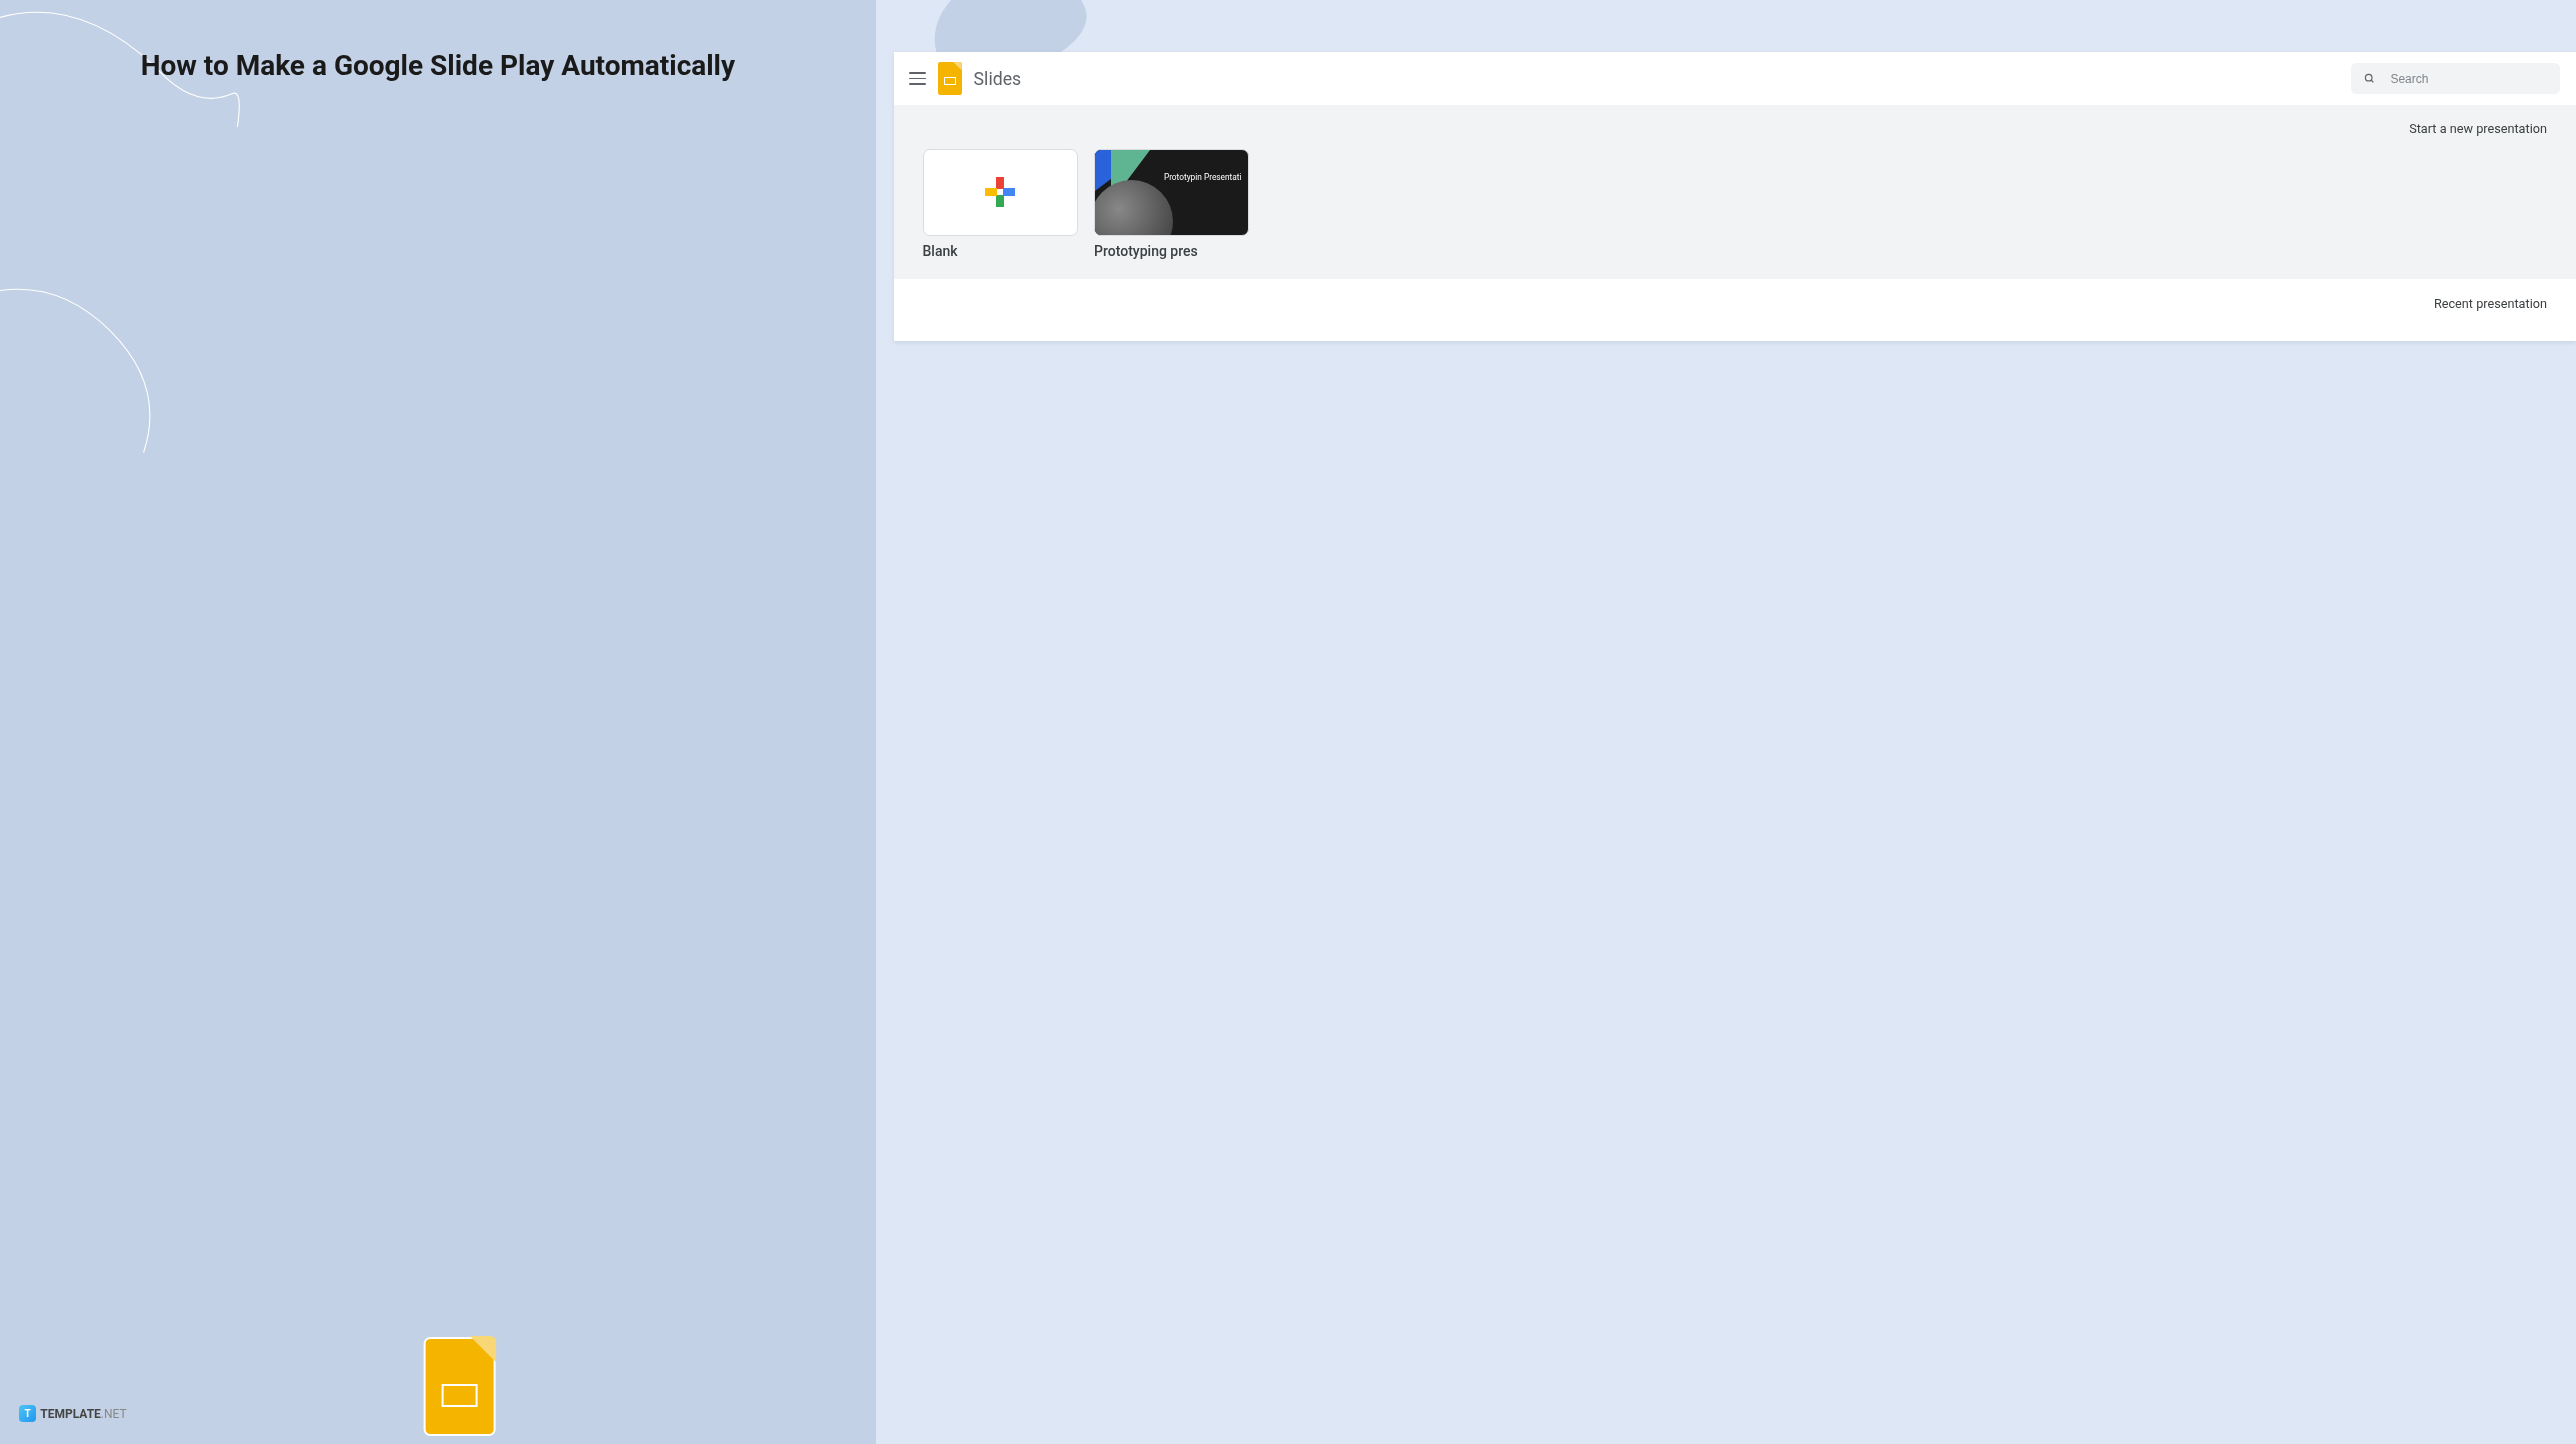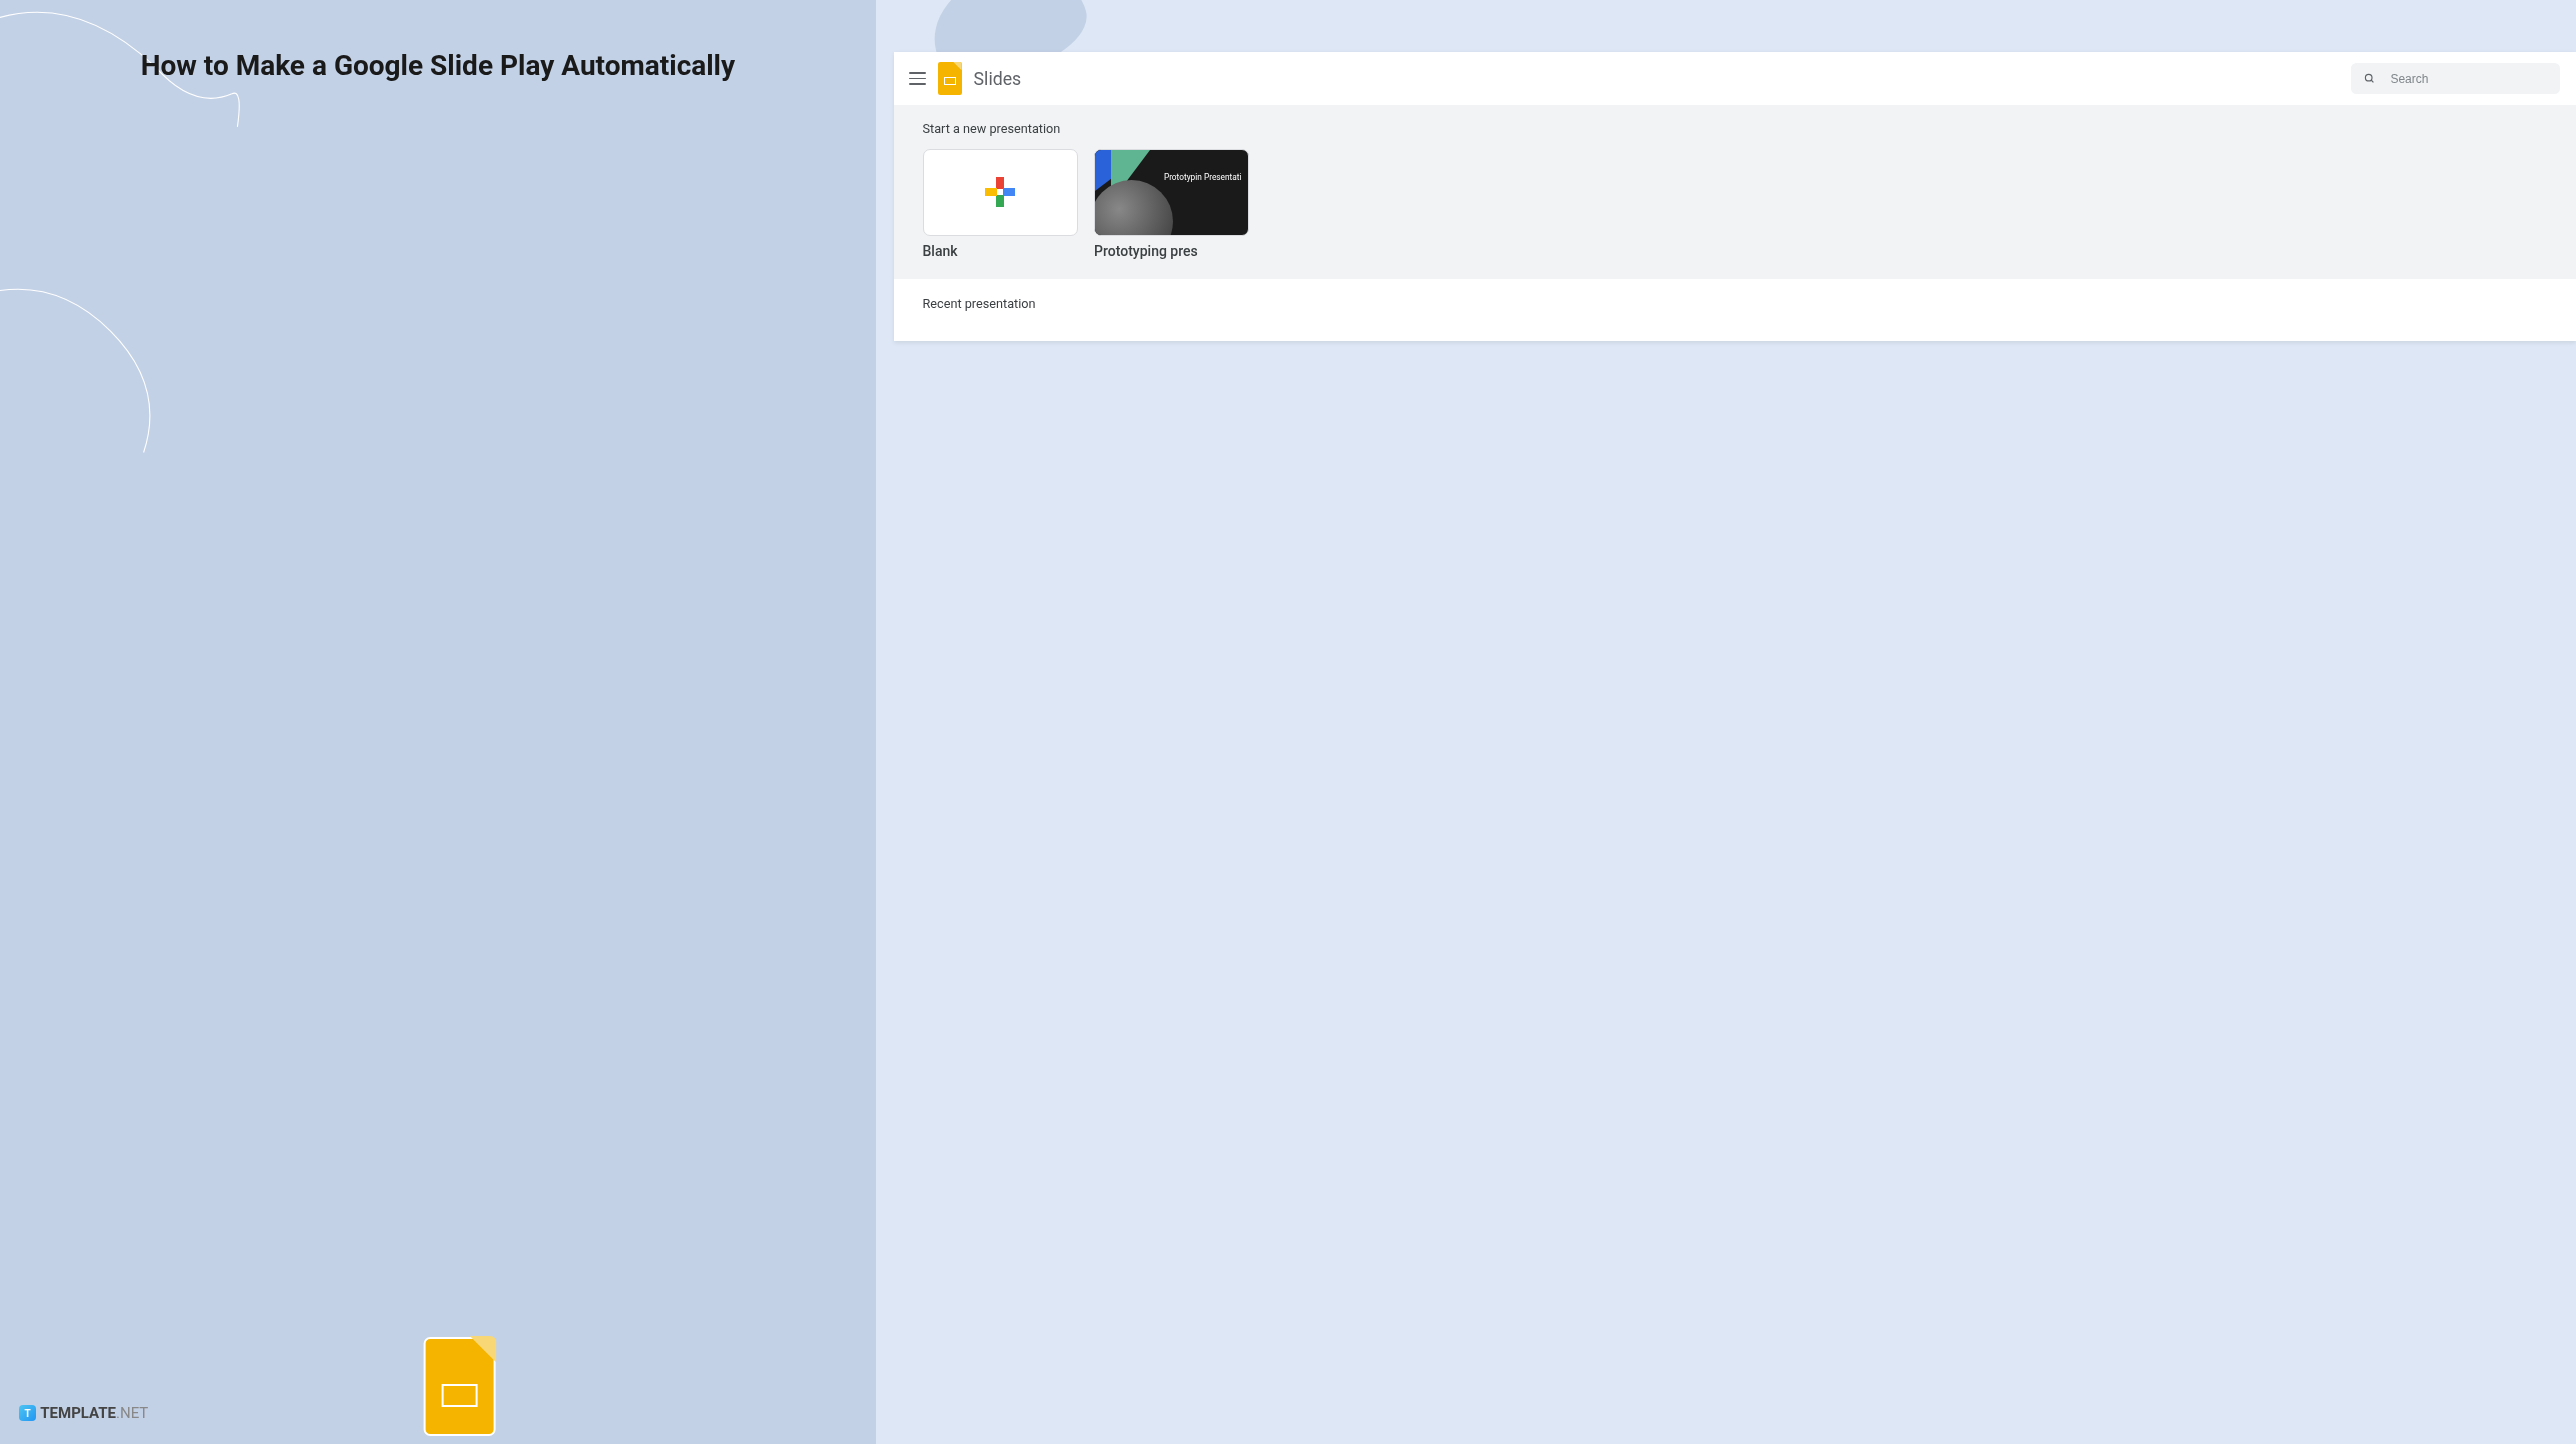--- a/index.html
+++ b/index.html
@@ -94,21 +94,21 @@
       background: linear-gradient(135deg, #4ec5f1, #2196f3);
       border-radius: 3.9px;
       display: flex;
       align-items: center;
       justify-content: center;
       color: white;
       font-weight: bold;
       font-size: 10px;
     }
     .template-logo-text {
-      font-size: 15px;
+      font-size: 12px;
       font-weight: 700;
       color: #444;
     }
     .template-logo-net {
       font-weight: 400;
       color: #888;
     }
     .right-panel {
       width: 66%;
       background: #dde7f5;
@@ -215,20 +215,21 @@
     }
     .template-section {
       background: #f1f3f4;
       padding: 15.5px 29px 20px 29px;
     }
     .section-heading {
       font-size: 12.7px;
       color: #3c4043;
       font-weight: 400;
       margin-bottom: 13.2px;
+      text-align: right;
     }
     .templates-row {
       display: flex;
       gap: 16.6px;
     }
     .template-card {
       display: flex;
       flex-direction: column;
       gap: 7.7px;
       cursor: pointer;

